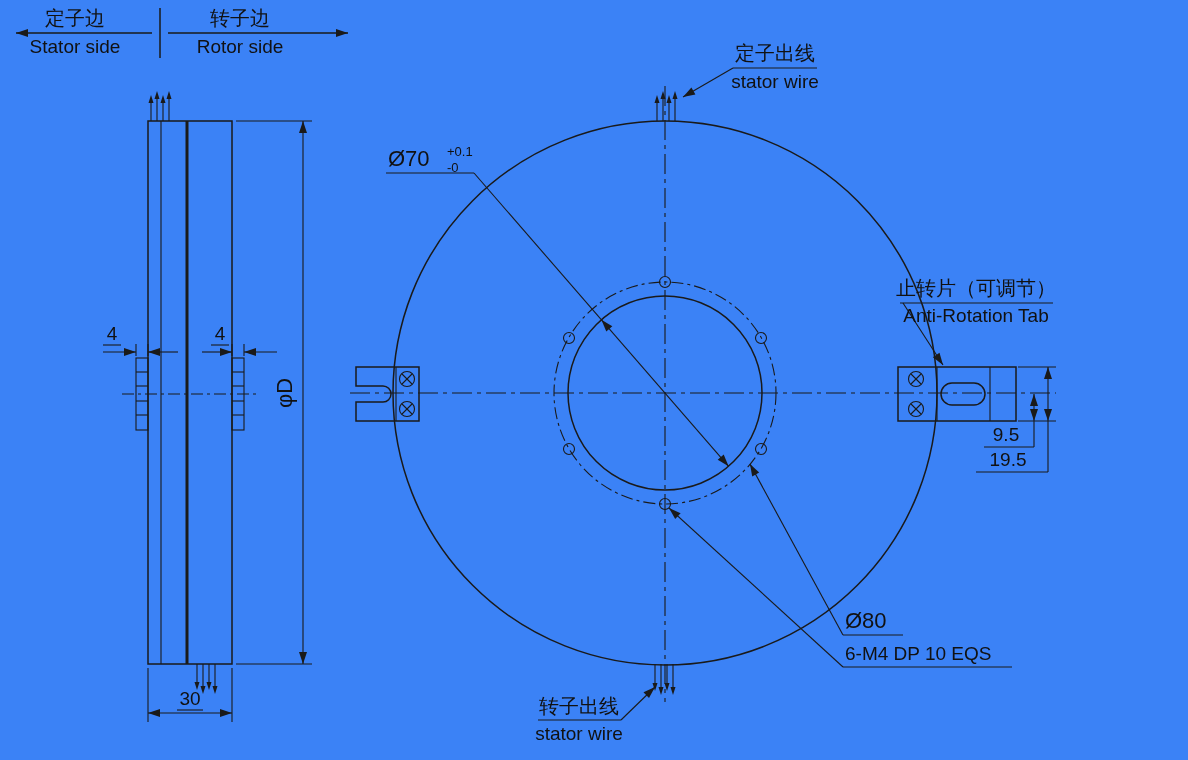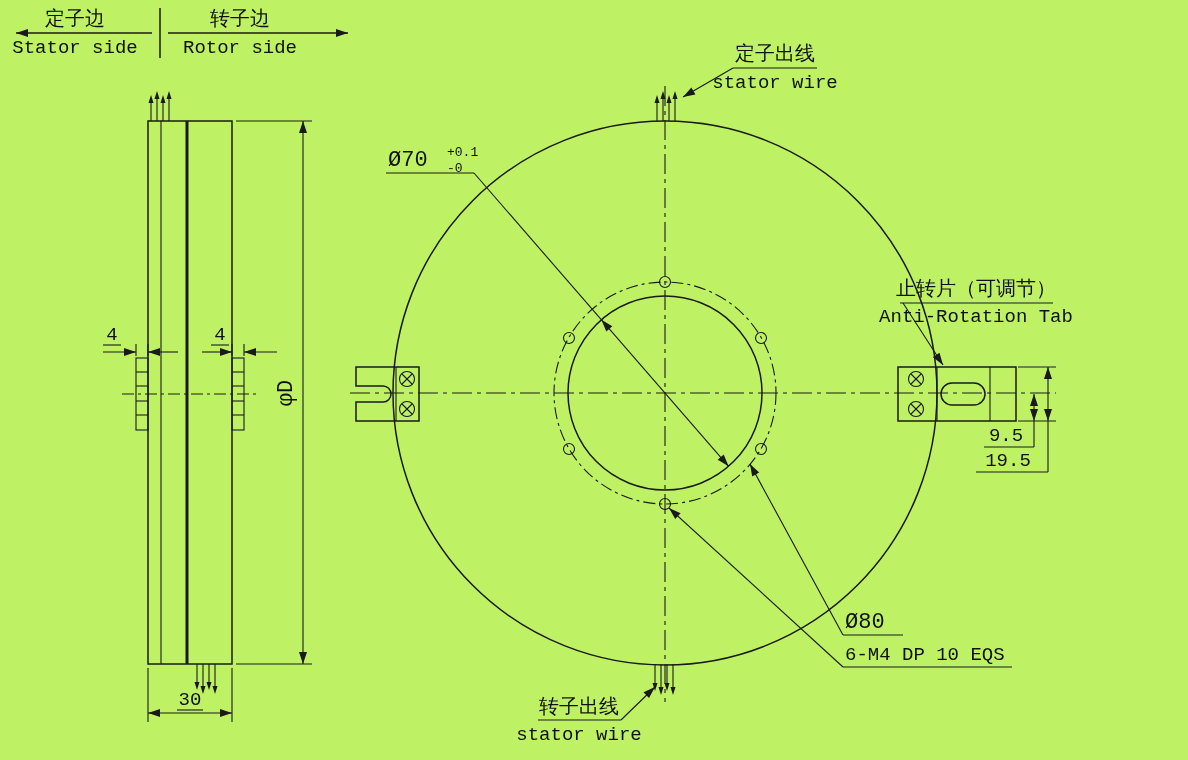--- a/index.html
+++ b/index.html
@@ -1,17 +1,17 @@
 <!DOCTYPE html>
 <html><head>
 <meta charset="utf-8">
 <style>
   html,body{margin:0;padding:0;background:#ffffff;}
-  .canvas{position:relative;width:1188px;height:760px;background:#bef264;
-          font-family:Liberation Mono, monospace;overflow:hidden;}
+  .canvas{position:relative;width:1188px;height:760px;background:#3b82f6;
+          font-family:Liberation Sans, sans-serif;overflow:hidden;}
   svg{display:block;}
   .ln{stroke:#1a1a1a;stroke-width:1.5;fill:none;}
   .ln-thin{stroke:#1a1a1a;stroke-width:1.1;fill:none;}
   .ln-thick{stroke:#1a1a1a;stroke-width:3;fill:none;}
   .cl{stroke:#1a1a1a;stroke-width:1.1;fill:none;stroke-dasharray:20 5 4 5;}
   .clb{stroke:#1a1a1a;stroke-width:1.1;fill:none;stroke-dasharray:12 4 3 4;}
   .ah{fill:#1a1a1a;stroke:none;}
   text{fill:#111111;}
   .t-cn{font-size:20px;}
   .t-en{font-size:19px;}

